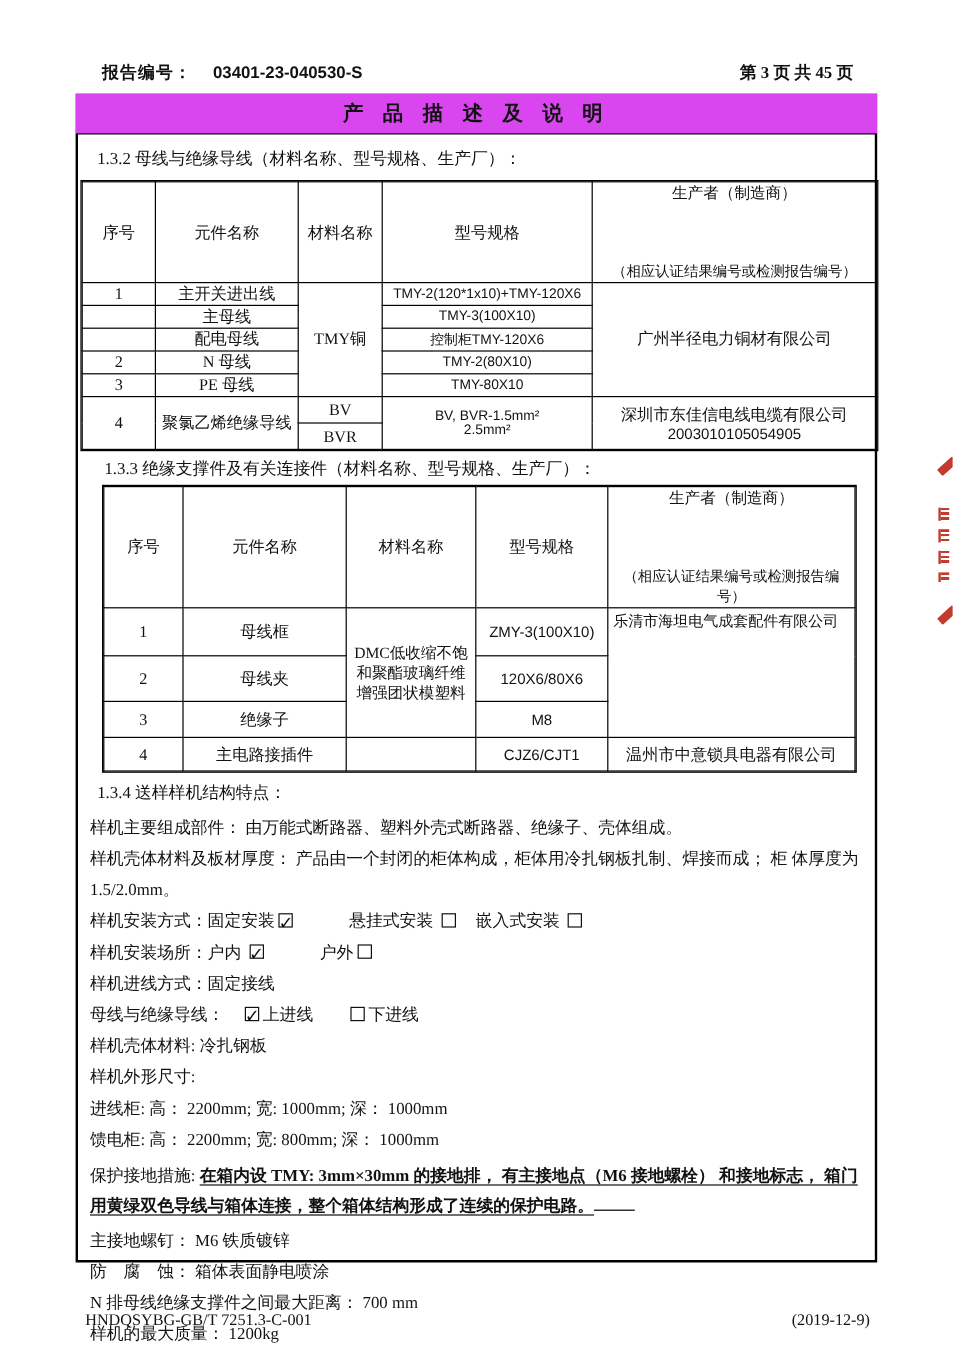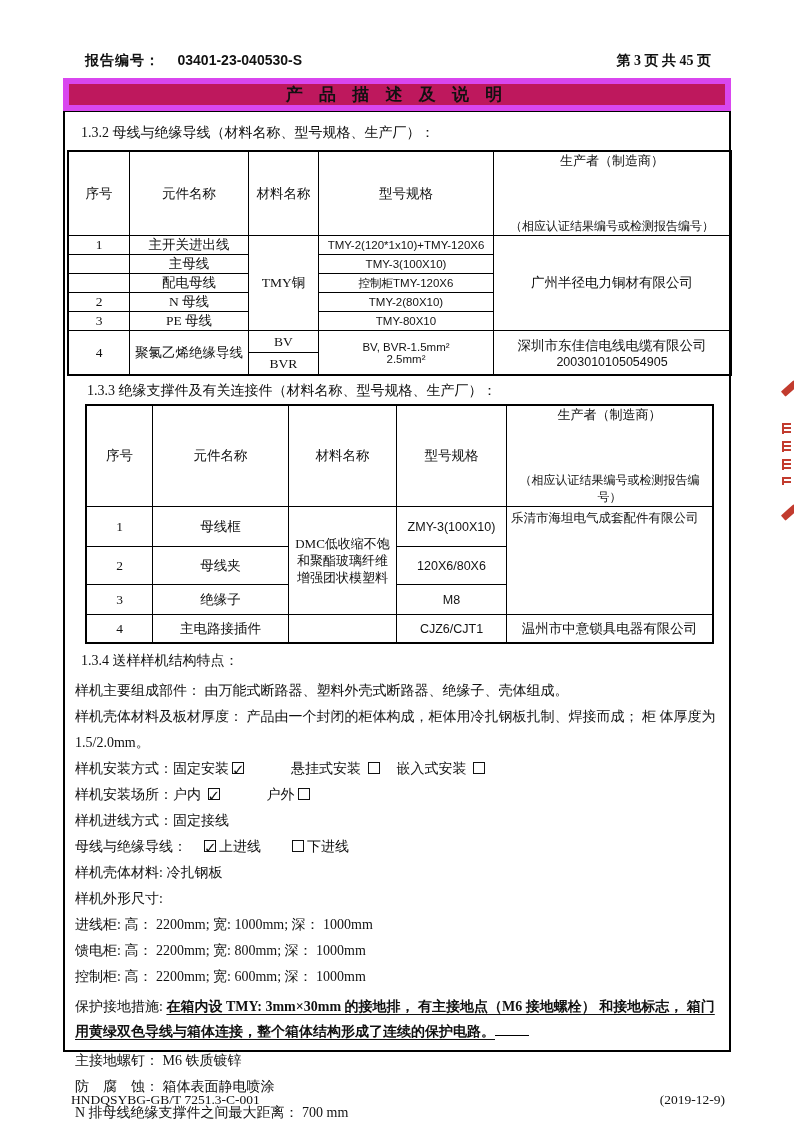--- a/index.html
+++ b/index.html
@@ -8,21 +8,21 @@
   .page { position:relative; width:794px; height:1123px; background:#fff; overflow:hidden; }
 
   
   .top-header { position:absolute; left:63px; top:52px; width:668px; display:flex;
                 justify-content:space-between; font-size:14px; font-weight:bold; padding:0 20px 0 22px; }
   .top-header .rn-label { letter-spacing:1px; }
   .top-header .rn-value { margin-left:14px; font-family:"Liberation Sans","DejaVu Sans",sans-serif; }
 
   
   .title-bar { position:absolute; left:63px; top:78px; width:668px; height:33px;
-               background:#be185d; border:6px solid #d946ef; display:flex; align-items:center;
+               background:#d946ef; border:6px solid #d946ef; display:flex; align-items:center;
                justify-content:center; font-size:17px; font-weight:bold; letter-spacing:6px; }
 
   
   .content-box { position:absolute; left:63px; top:111px; width:668px; height:941px;
                  border:2px solid #000; border-top:1px solid #000; }
 
   .sec-heading { font-size:14px; padding-left:16px; }
   .h132 { margin-top:12px; margin-bottom:9px; }
   .h133 { margin-top:7px; margin-bottom:5px; }
   .h134 { margin-top:9px; margin-bottom:4px; }
@@ -227,21 +227,20 @@
         <span class="cb checked"></span><span class="gap2"></span><span>户外</span><span class="cb"></span>
       </div>
       <div class="line">样机进线方式：固定接线</div>
       <div class="line">
         <span>母线与绝缘导线：</span><span class="gap3"></span><span class="cb checked"></span><span>上进线</span><span class="gap1"></span><span class="cb"></span><span>下进线</span>
       </div>
       <div class="line">样机壳体材料: 冷扎钢板</div>
       <div class="line">样机外形尺寸:</div>
       <div class="line">进线柜: 高： 2200mm; 宽: 1000mm; 深： 1000mm</div>
       <div class="line">馈电柜: 高： 2200mm; 宽: 800mm; 深： 1000mm</div>
-      <div class="line">控制柜: 高： 2200mm; 宽: 600mm; 深： 1000mm</div>
       <div class="ground">
         <span>保护接地措施:</span>
         <span class="u">在箱内设 TMY: 3mm×30mm 的接地排， 有主接地点（M6 接地螺栓） 和接地标志， 箱门用黄绿双色导线与箱体连接，整个箱体结构形成了连续的保护电路。</span><span class="u-tail"></span>
       </div>
       <div class="line" style="margin-top:4px">主接地螺钉： M6 铁质镀锌</div>
       <div class="line">防　腐　蚀：  箱体表面静电喷涂</div>
       <div class="line">N 排母线绝缘支撑件之间最大距离：  700 mm</div>
       <div class="line">样机的最大质量：  1200kg</div>
       <div class="line">样机提升方式: 企业申明产品不适合提升</div>
     </div>

